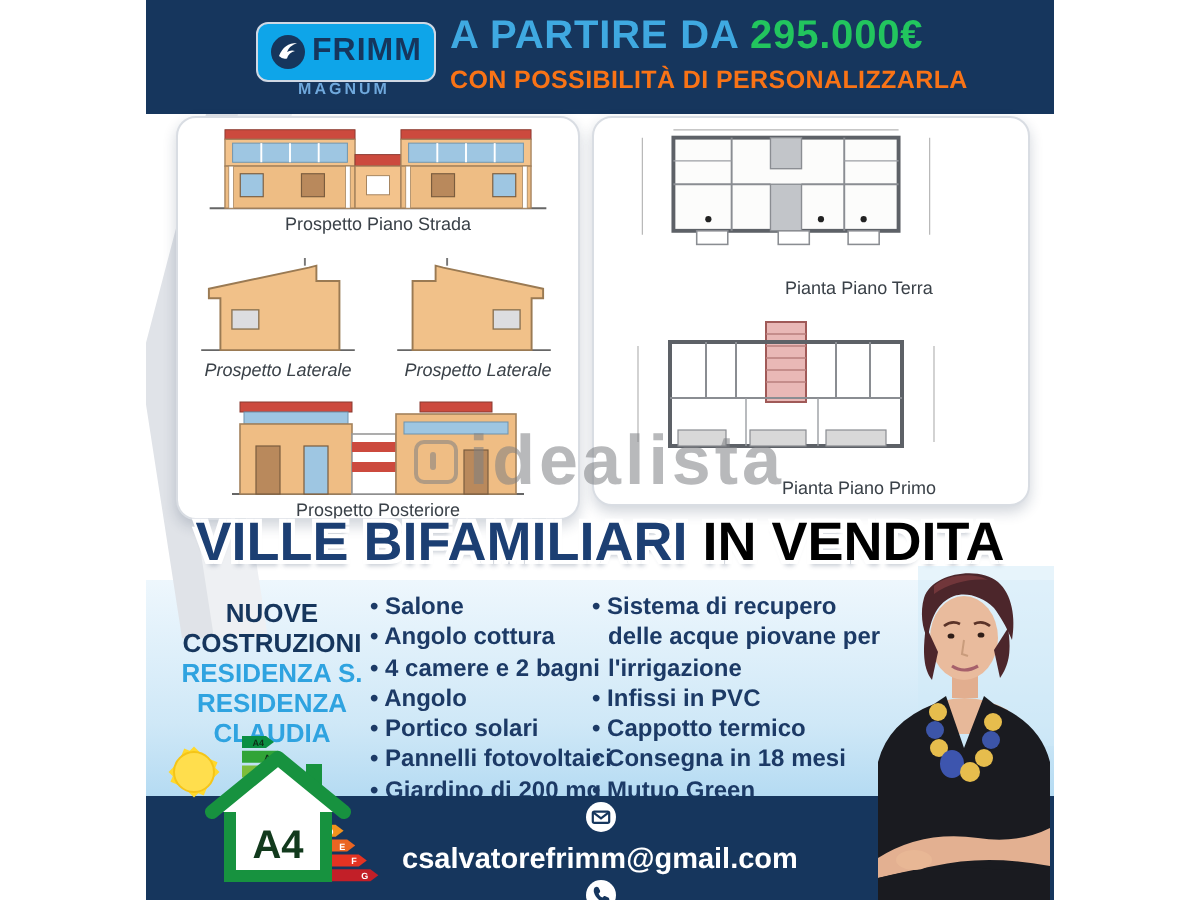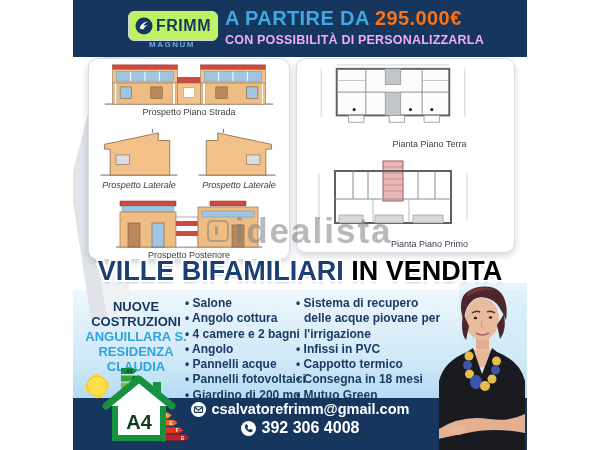--- a/index.html
+++ b/index.html
@@ -2,30 +2,30 @@
 <html><head>
 <meta charset="utf-8">
 <style>
   html,body{margin:0;padding:0;background:#ffffff;}
   body{width:600px;height:450px;position:relative;overflow:hidden;
        font-family:"Liberation Sans","DejaVu Sans",sans-serif;}
   .flyer{position:absolute;left:73px;top:0;width:454px;height:450px;overflow:hidden;background:#fff;}
 
   
   .header{position:absolute;left:0;top:0;width:100%;height:57px;background:#16365d;z-index:1;}
-  .logo-box{position:absolute;left:55px;top:11px;width:88px;height:28px;background:#bef264;border-radius:6px;
+  .logo-box{position:absolute;left:55px;top:11px;width:88px;height:28px;background:#0ea5e9;border-radius:6px;
             display:flex;align-items:center;justify-content:center;gap:3px;border:1px solid #cfd8e4;}
   .logo-text{color:#16365d;font-size:16px;font-weight:bold;letter-spacing:.5px;}
   .logo-sub{position:absolute;left:55px;top:40px;width:88px;text-align:center;color:#6fa8dc;
             font-size:8px;font-weight:bold;letter-spacing:1.5px;}
   .header-copy{position:absolute;left:152px;top:7px;white-space:nowrap;}
   .price-line{font-size:20px;font-weight:bold;letter-spacing:.4px;}
   .price-prefix{color:#3fa9e1;}
-  .price-amount{color:#f97316;}
-  .subtitle{font-size:12.5px;font-weight:bold;color:#f0abfc;letter-spacing:.2px;margin-top:3px;}
+  .price-amount{color:#22c55e;}
+  .subtitle{font-size:12.5px;font-weight:bold;color:#f97316;letter-spacing:.2px;margin-top:3px;}
 
   
   .mid-bg{position:absolute;left:0;top:57px;width:100%;height:233px;background:#fff;z-index:1;}
   .chev{position:absolute;left:0;top:57px;width:60px;height:262px;z-index:2;}
   .chev::before{content:"";position:absolute;inset:0;background:#e0e3e8;
      clip-path:polygon(50% 0%,95% 0%,40% 48%,75% 100%,30% 100%,-5% 48%);}
   .chev::after{content:"";position:absolute;inset:0;transform:translateX(16px);background:#eef0f3;
      clip-path:polygon(50% 0%,95% 0%,40% 48%,75% 100%,30% 100%,-5% 48%);}
 
   .panel{position:absolute;background:#fff;border:1px solid #d9dde3;border-radius:10px;
@@ -53,21 +53,21 @@
   .bullets{position:absolute;top:296px;z-index:3;list-style:none;margin:0;padding:0;
            font-size:12px;font-weight:bold;color:#1c3a66;line-height:15.3px;}
   .bullets li{text-indent:-8px;padding-left:8px;}
   .bullets li::before{content:"• ";}
   .col1{left:112px;width:112px;white-space:nowrap;}
   .col2{left:223px;width:152px;}
 
   
   .footer{position:absolute;left:0;top:398px;width:100%;height:52px;background:#16365d;z-index:3;}
   .contact{position:absolute;left:0;top:401px;width:100%;text-align:center;z-index:4;color:#fff;}
-  .contact-row{display:flex;align-items:center;justify-content:center;gap:6px;}
+  .contact-row{display:flex;align-items:center;justify-content:center;gap:6px;flex-direction:column;}
   .contact-email{font-size:14.5px;font-weight:bold;}
   .contact-phone{font-size:16px;font-weight:bold;margin-top:2px;text-align:right;}
 
   .energy{position:absolute;left:2px;top:366px;width:118px;height:84px;z-index:4;}
   .agent{position:absolute;right:0;top:283px;width:96px;height:167px;z-index:6;}
 
   .watermark{position:absolute;left:0;top:211px;width:100%;text-align:center;z-index:5;
              color:rgba(125,128,132,.55);font-size:35px;font-weight:bold;letter-spacing:2px;
              display:flex;align-items:center;justify-content:center;gap:5px;}
   .wm-glyph{width:18px;height:18px;border:2.5px solid rgba(125,128,132,.55);border-radius:5px;
@@ -227,31 +227,31 @@
   <div class="headline">
     <span class="dark">VILLE BIFAMILIARI</span>
     <span class="light">IN VENDITA</span>
   </div>
 
   <div class="info"></div>
 
   <div class="project">
     <div class="dark">NUOVE</div>
     <div class="dark">COSTRUZIONI</div>
-    <div class="blue">ANGUILLARA S.</div>
+    <div class="blue">RESIDENZA S.</div>
     <div class="blue">RESIDENZA</div>
     <div class="blue">CLAUDIA</div>
   </div>
 
   <ul class="bullets col1">
     <li>Salone</li>
     <li>Angolo cottura</li>
     <li>4 camere e 2 bagni</li>
     <li>Angolo</li>
-    <li>Pannelli acque</li>
+    <li>Portico solari</li>
     <li>Pannelli fotovoltaici</li>
     <li>Giardino di 200 mg</li>
   </ul>
 
   <ul class="bullets col2">
     <li>Sistema di recupero delle acque piovane per l'irrigazione</li>
     <li>Infissi in PVC</li>
     <li>Cappotto termico</li>
     <li>Consegna in 18 mesi</li>
     <li>Mutuo Green</li>

